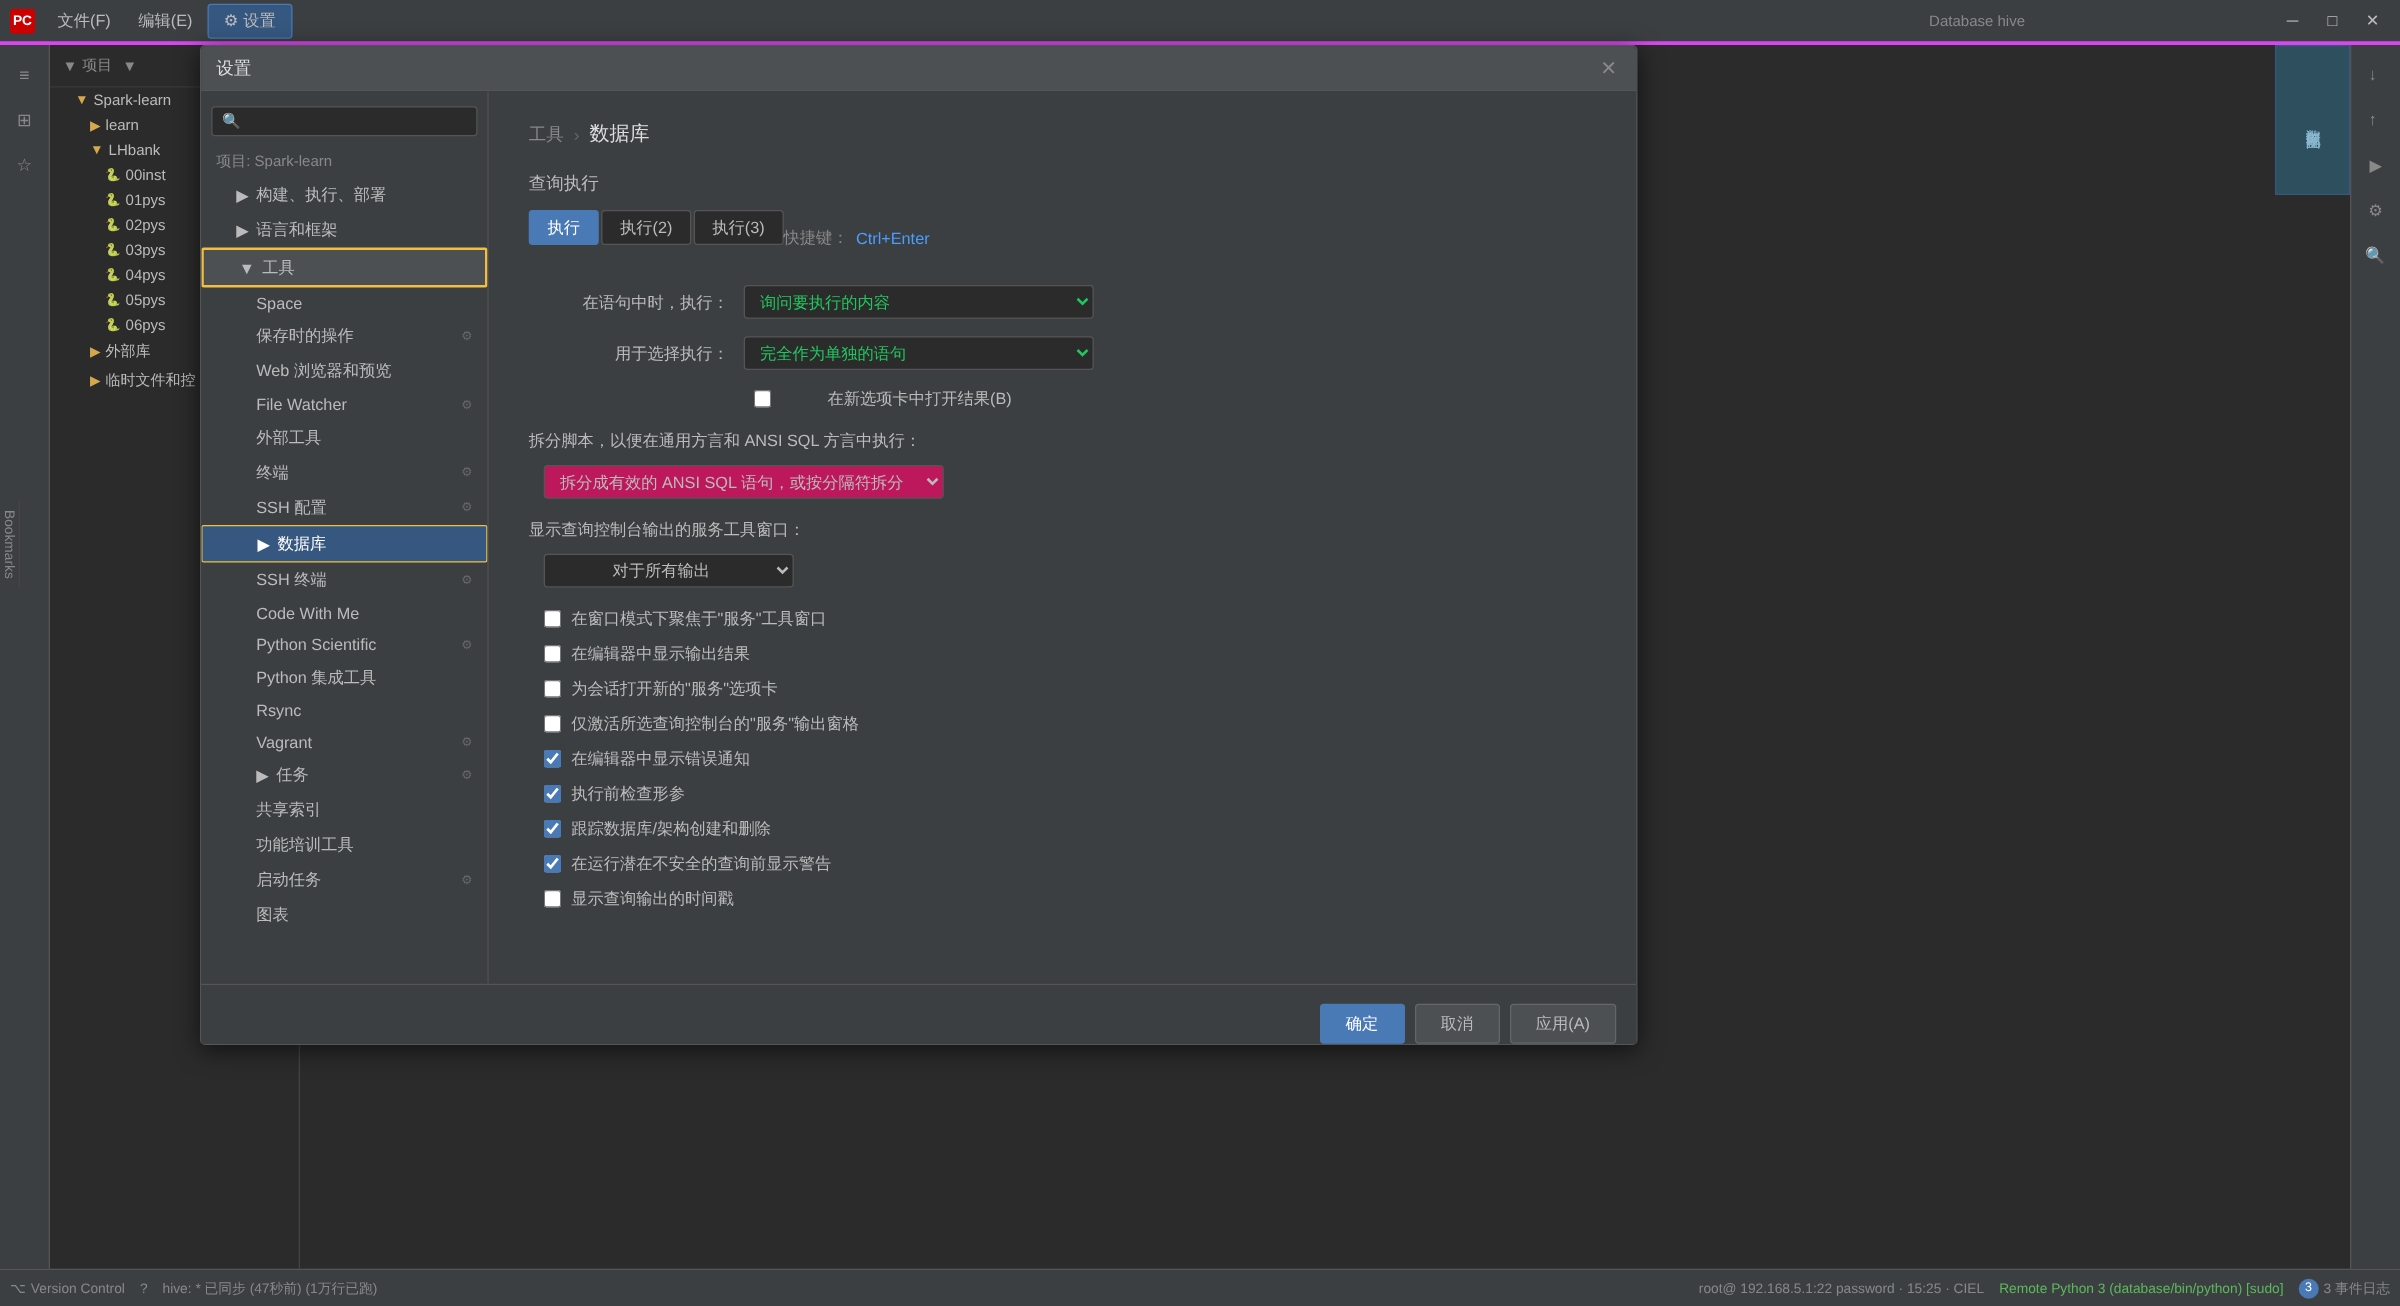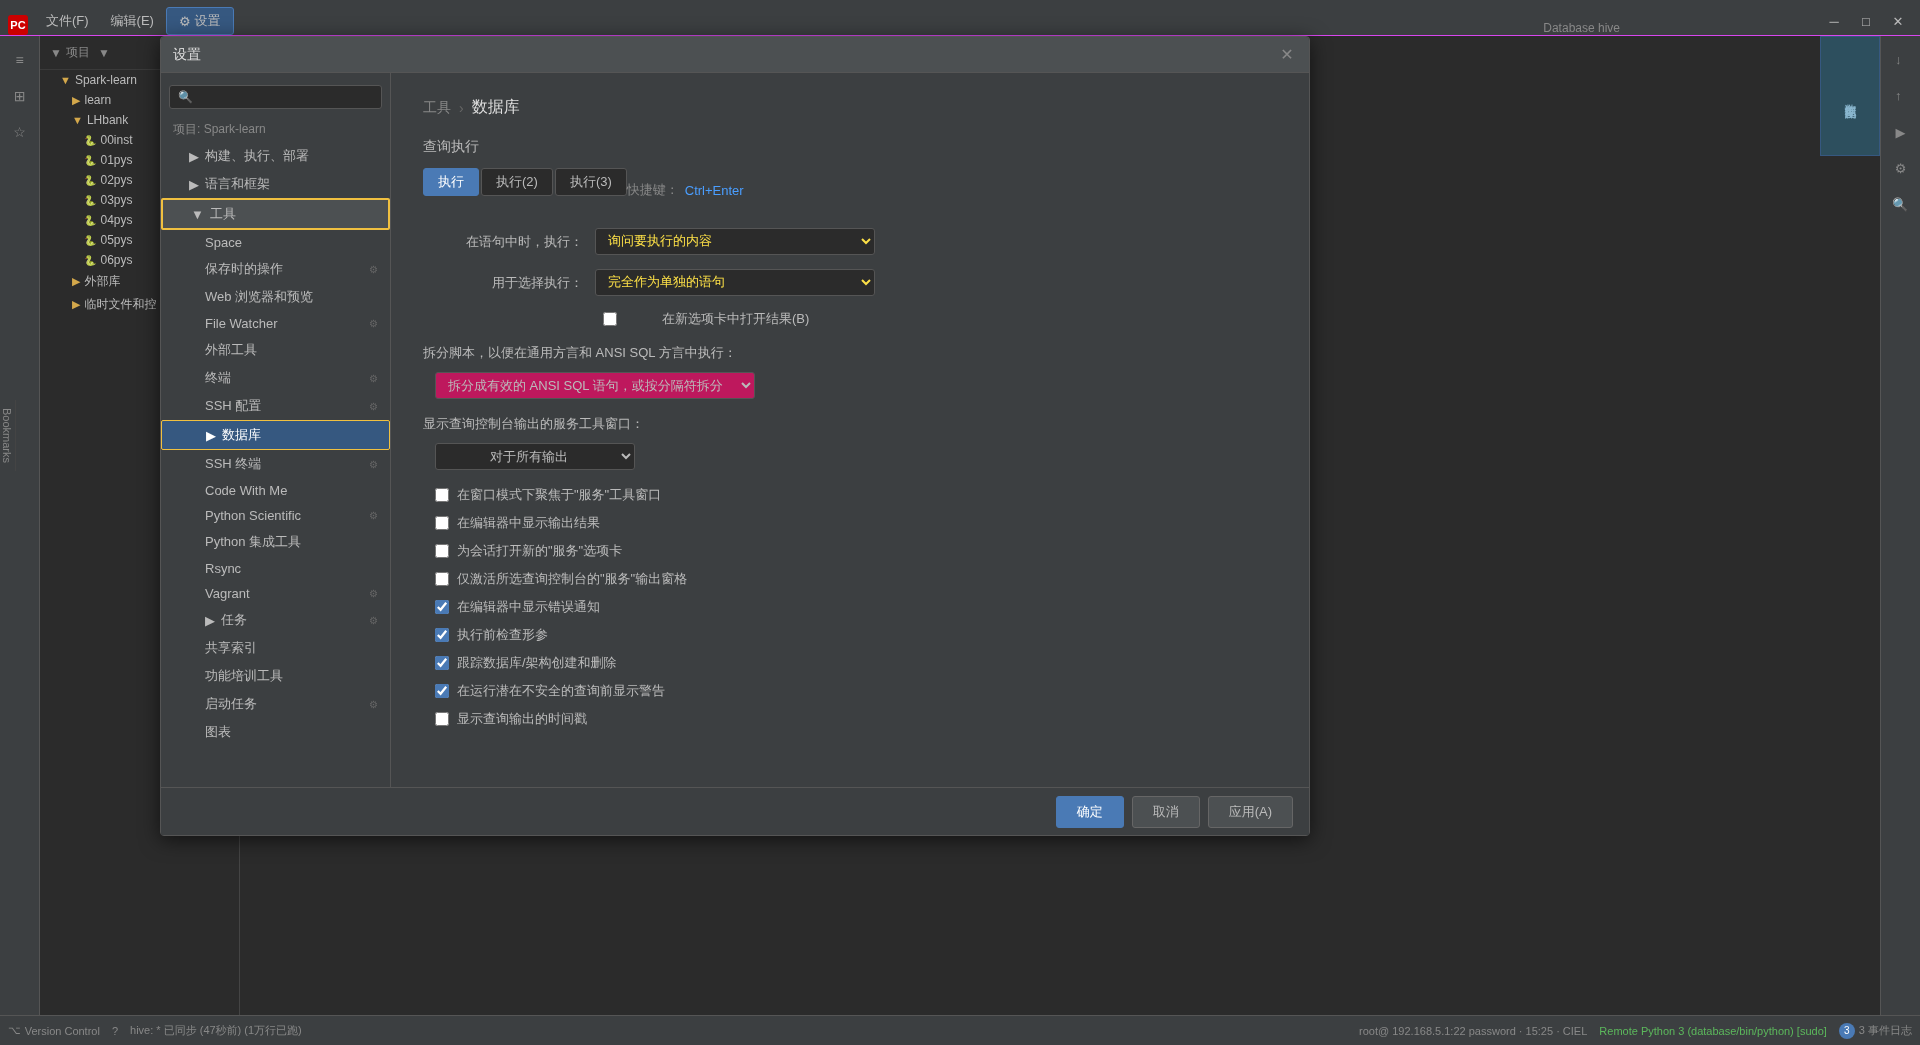--- a/index.html
+++ b/index.html
@@ -11,23 +11,23 @@
       font-size: 13px;
       color: #bbb;
       overflow: hidden;
     }
 
     
     #titlebar {
       height: 36px;
       background: #3c3f41;
       display: flex;
-      align-items: flex-end;
+      align-items: center;
       padding: 0 8px;
-      border-bottom: 1px solid #d946ef;
+      border-bottom: 3px solid #d946ef;
     }
     #app-logo {
       width: 20px; height: 20px;
       background: #cc0000;
       border-radius: 3px;
       display: flex; align-items: center; justify-content: center;
       color: white; font-size: 11px; font-weight: bold;
       margin-right: 8px;
     }
     #menu-bar {
@@ -238,24 +238,23 @@
       font-size: 13px; color: #bbb;
       flex-shrink: 0;
     }
     .form-select {
       flex: 1;
       max-width: 280px;
       padding: 4px 8px;
       background: #2b2b2b;
       border: 1px solid #555;
       border-radius: 3px;
-      color: #fde047;
-      font-size: 13px;
-      cursor: pointer;
-      font-family: Liberation Mono, monospace;
+      color: #22c55e;
+      font-size: 13px;
+      cursor: pointer;
     }
 
     .checkbox-row {
       display: flex; align-items: center; gap: 8px;
       margin-bottom: 10px;
       padding-left: 12px;
     }
     .checkbox-row input[type=checkbox] {
       width: 14px; height: 14px;
       cursor: pointer;
@@ -304,21 +303,21 @@
       cursor: pointer;
       text-align: center;
     }
 
     
     #settings-footer {
       height: 48px;
       background: #3c3f41;
       border-top: 1px solid #555;
       display: flex;
-      align-items: center;
+      align-items: flex-end;
       justify-content: flex-end;
       padding: 0 16px;
       gap: 8px;
     }
     .btn {
       padding: 6px 20px;
       border-radius: 3px;
       cursor: pointer;
       font-size: 13px;
     }

